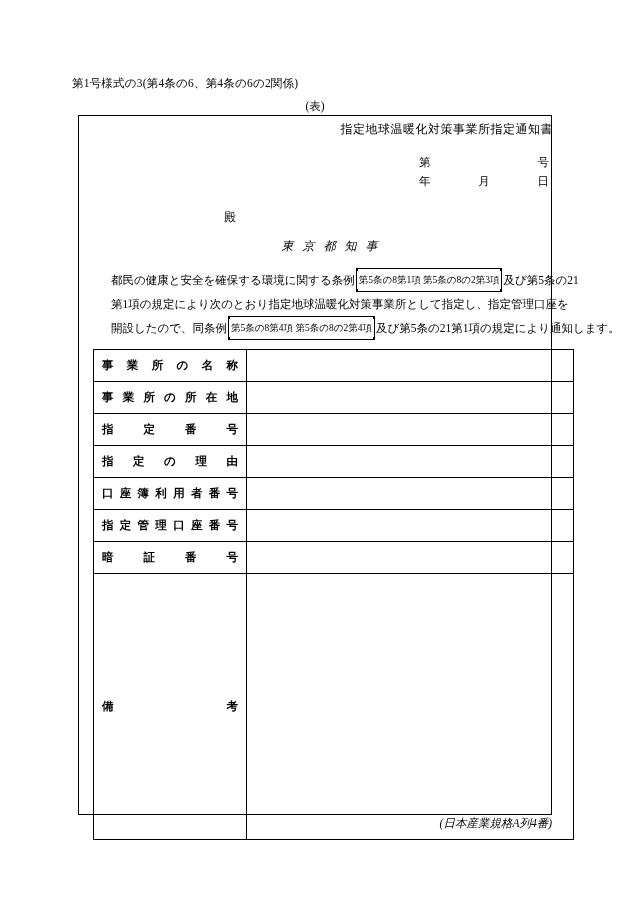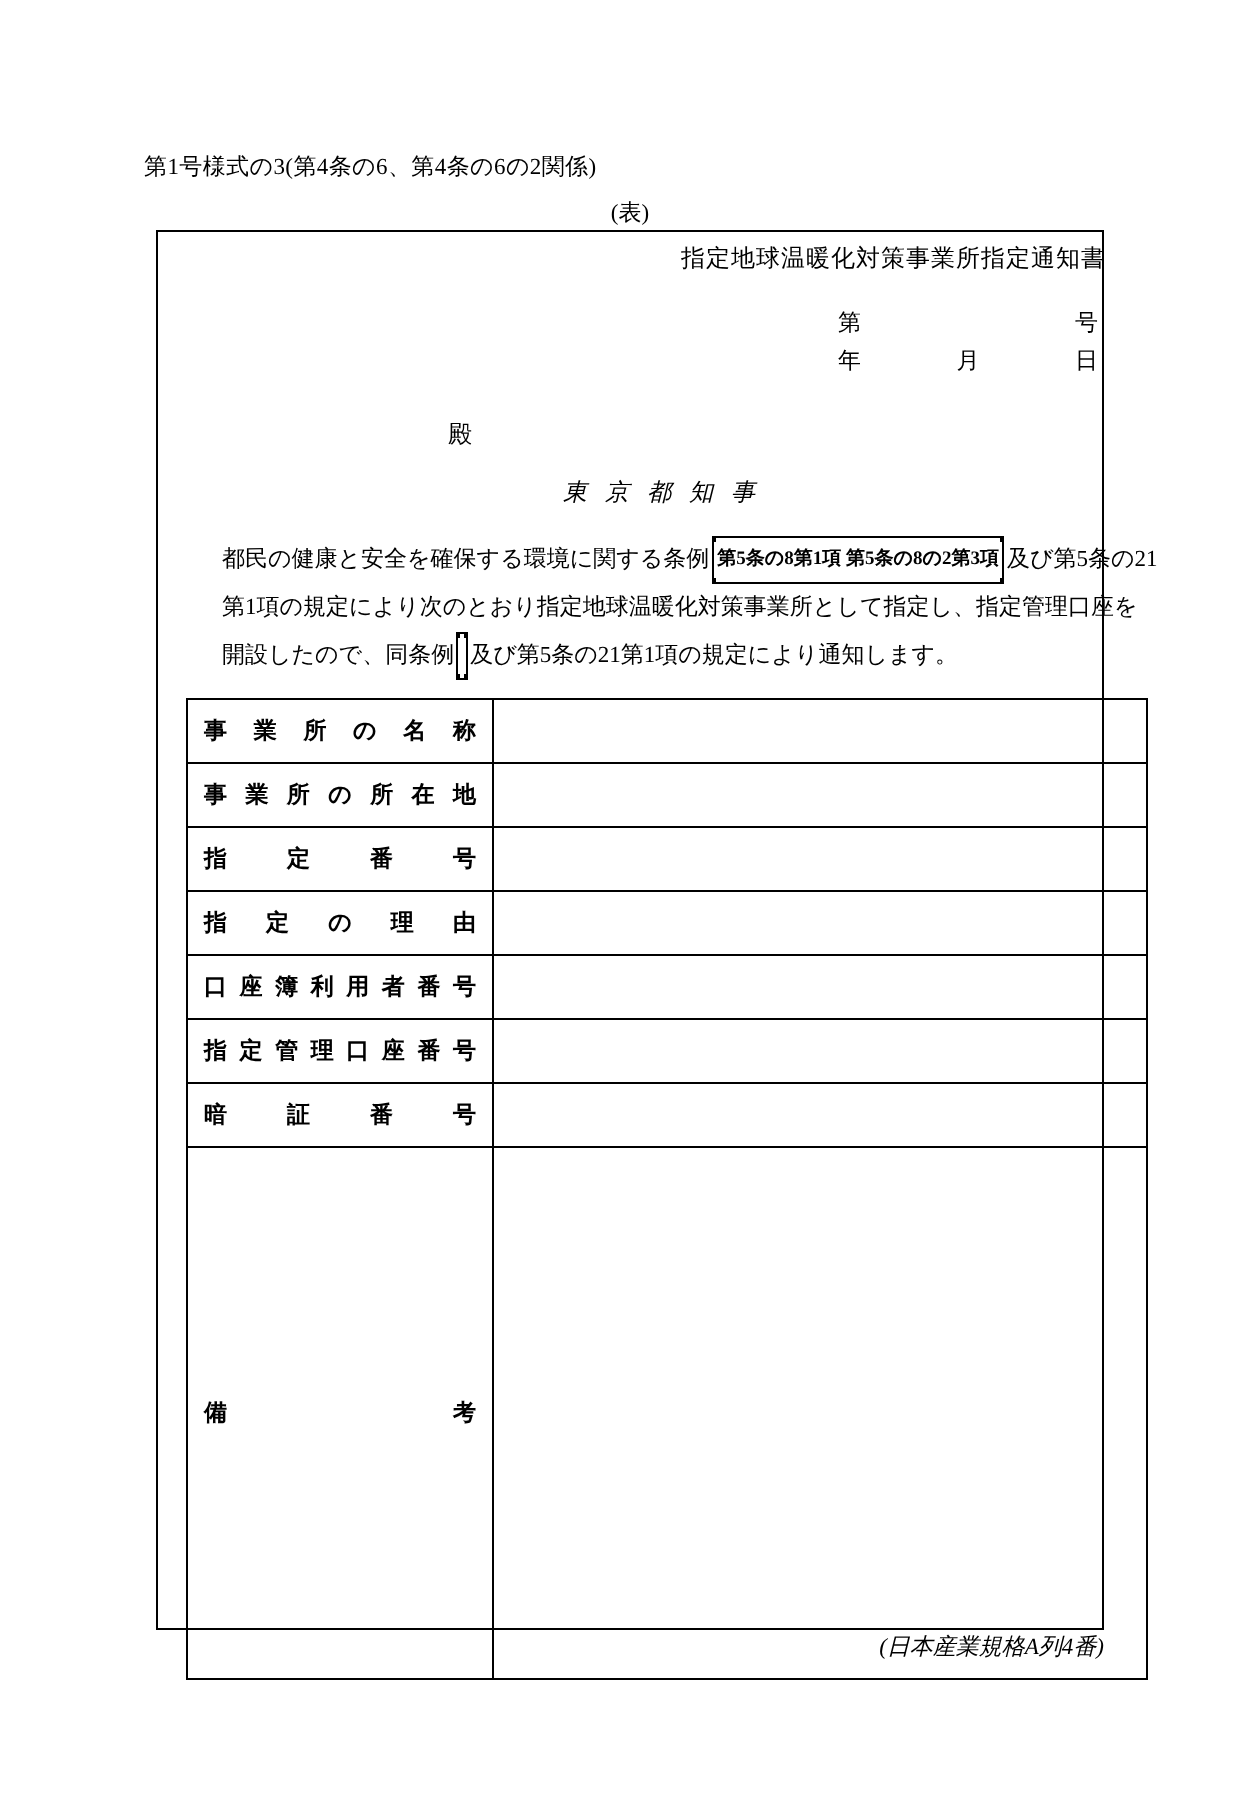--- a/index.html
+++ b/index.html
@@ -110,21 +110,20 @@
     justify-content: center;
     position: relative;
     border-left: 1px solid #000;
     border-right: 1px solid #000;
     padding: 0 2px;
     margin: 0 1px;
     font-size: 9.5px;
     line-height: 12px;
     height: 24px;
     vertical-align: middle;
-    font-weight: bold;
   }
   .bracket::before,
   .bracket::after {
     content: "";
     position: absolute;
     left: 0;
     width: 100%;
     height: 0;
   }
   .bracket .b-line {
@@ -239,20 +238,24 @@
         </span>
         <span>及び第5条の21</span>
       </div>
       <div class="para-line">
         <span>第1項の規定により次のとおり指定地球温暖化対策事業所として指定し、指定管理口座を</span>
       </div>
       <div class="para-line">
         <span>開設したので、同条例</span>
         <span class="bracket">
           <span class="bracket-corner-top"></span>
+          <span class="bracket-inner">
+            <span class="b-line">第5条の8第4項</span>
+            <span class="b-line">第5条の8の2第4項</span>
+          </span>
           <span class="bracket-corner-bot"></span>
         </span>
         <span>及び第5条の21第1項の規定により通知します。</span>
       </div>
     </div>
 
     <table class="form-table">
       <tbody>
           <tr>
         <td class="label-cell">

